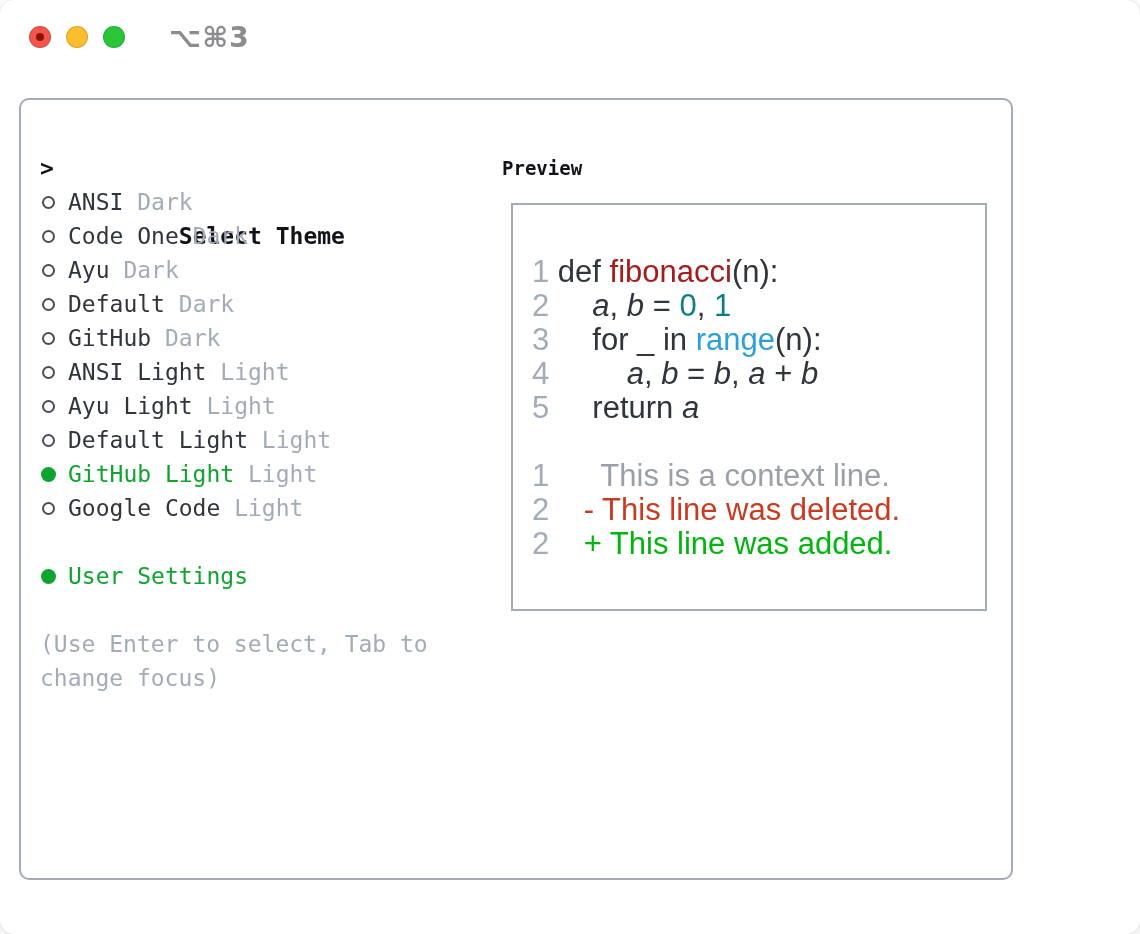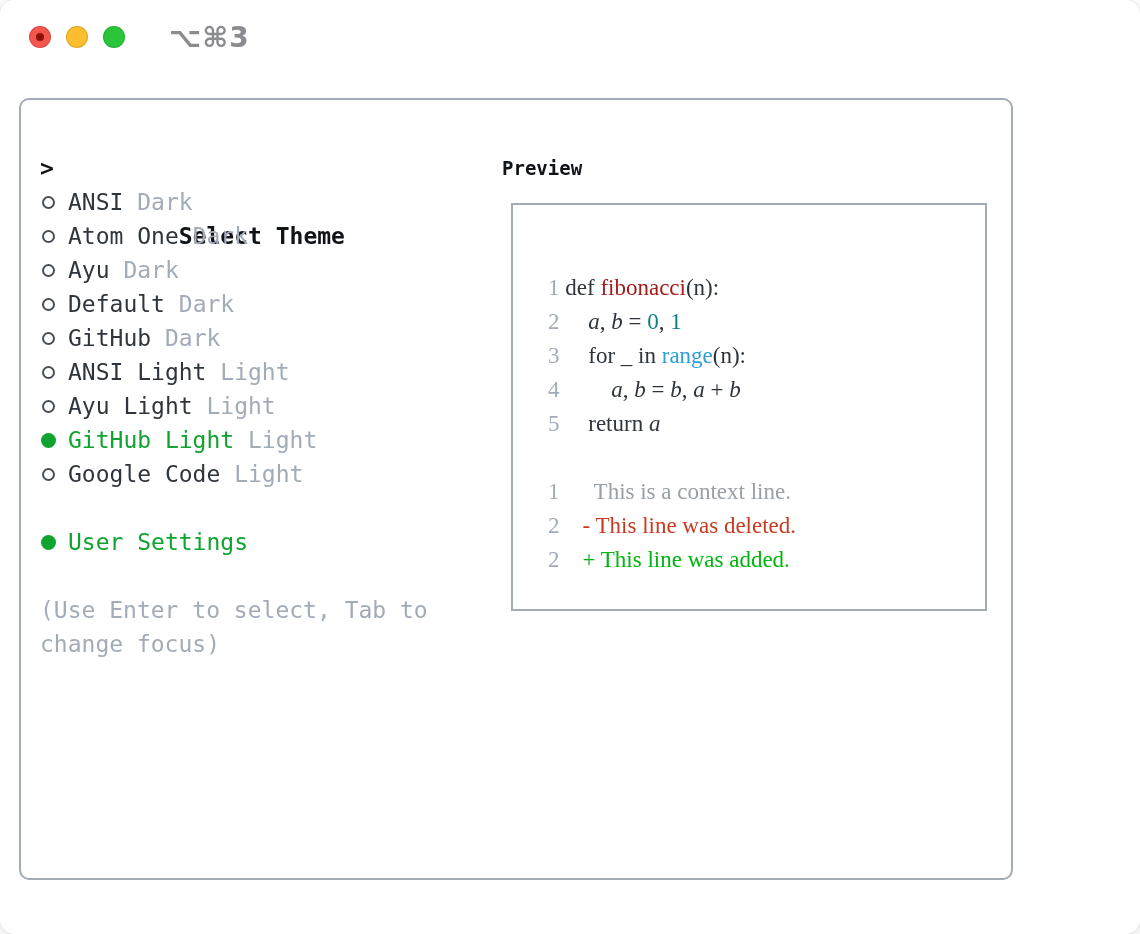--- a/index.html
+++ b/index.html
@@ -37,21 +37,21 @@
   .tname{color:var(--c-text);text-align:right;}
   .selname{color:var(--c-green);}
   .variant{color:var(--c-muted);}
   .apply-title{color:var(--c-heading);}
   .hint{padding-left:0;color:var(--c-muted);}
   
   .preview-title{position:absolute;left:481px;top:51px;height:34px;line-height:34px;
                  font-weight:bold;font-size:19px;color:var(--c-heading);}
   .preview-box{position:absolute;left:490px;top:103px;width:476px;height:408px;box-sizing:border-box;
                border:2px solid var(--c-border);background:#fff;}
-  pre.code{margin:16px;padding:50px 0 0 19px;font-family:Liberation Serif, serif;font-size:23px;line-height:34px;}
+  pre.code{margin:0;padding:50px 0 0 19px;font-family:Liberation Sans, sans-serif;font-size:31px;line-height:34px;}
   .cl{height:34px;white-space:pre;}
   .ln{color:var(--c-muted);}
   .tok.plain{color:var(--c-text);}
   .tok.func{color:var(--c-func);}
   .tok.num{color:var(--c-num);}
   .tok.builtin{color:var(--c-builtin);}
   .tok.var{font-style:italic;color:var(--c-text);}
   .tok.ctx{color:var(--c-ctx);}
   .tok.del{color:var(--c-del);}
   .tok.add{color:var(--c-add);}
@@ -73,26 +73,27 @@
   <div class="panel">
 
     <div class="left">
       <div class="row title-row">
         <span class="prompt">&gt;</span>
         <span>Select Theme</span>
       </div>
 
       <div id="theme-list">
           <div class="row"><span class="mark"></span><span class="tname">ANSI</span><span class="variant"> Dark</span></div>
-          <div class="row"><span class="mark"></span><span class="tname">Atom One</span><span class="variant"> Dark</span></div>
+          <div class="row"><span class="mark"></span><span class="tname">Code One</span><span class="variant"> Dark</span></div>
           <div class="row"><span class="mark"></span><span class="tname">Ayu</span><span class="variant"> Dark</span></div>
           <div class="row"><span class="mark"></span><span class="tname">Default</span><span class="variant"> Dark</span></div>
           <div class="row"><span class="mark"></span><span class="tname">GitHub</span><span class="variant"> Dark</span></div>
           <div class="row"><span class="mark"></span><span class="tname">ANSI Light</span><span class="variant"> Light</span></div>
           <div class="row"><span class="mark"></span><span class="tname">Ayu Light</span><span class="variant"> Light</span></div>
+          <div class="row"><span class="mark"></span><span class="tname">Default Light</span><span class="variant"> Light</span></div>
           <div class="row"><span class="mark sel"></span><span class="selname">GitHub Light</span><span class="variant"> Light</span></div>
           <div class="row"><span class="mark"></span><span class="tname">Google Code</span><span class="variant"> Light</span></div>
         </div>
 
       <div class="sp"></div>
 
 
       <div id="apply-list">
           <div class="row"><span class="mark sel"></span><span class="selname">User Settings</span></div>
         </div>

